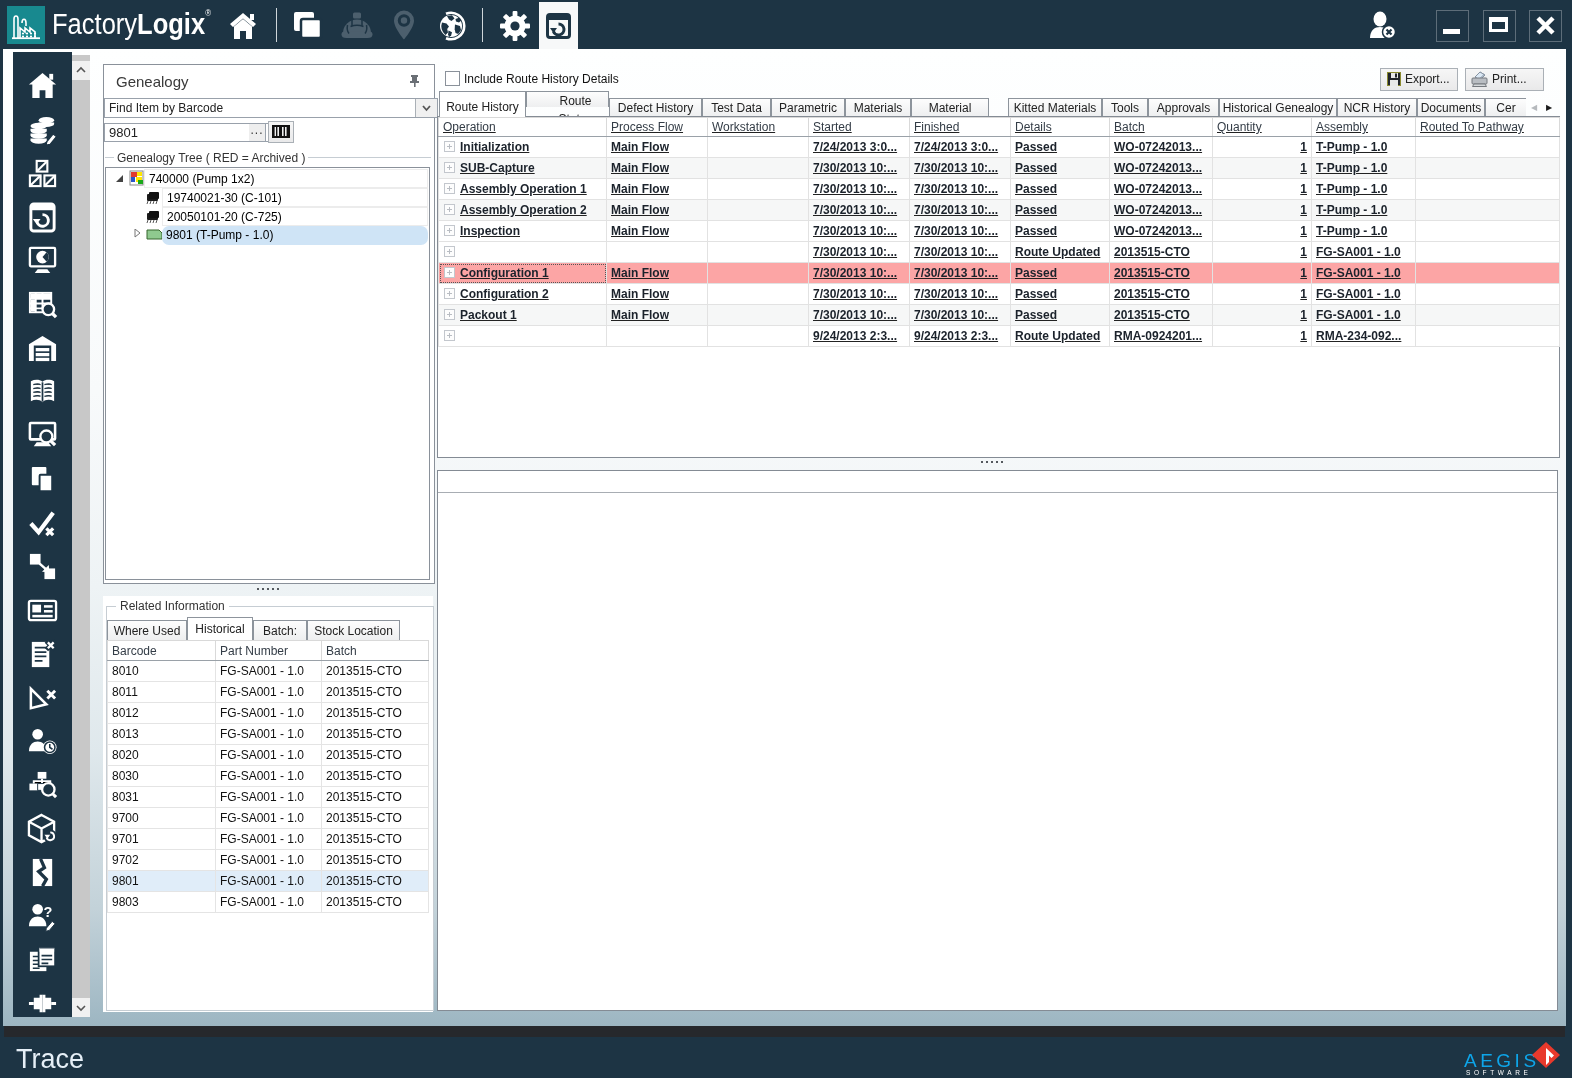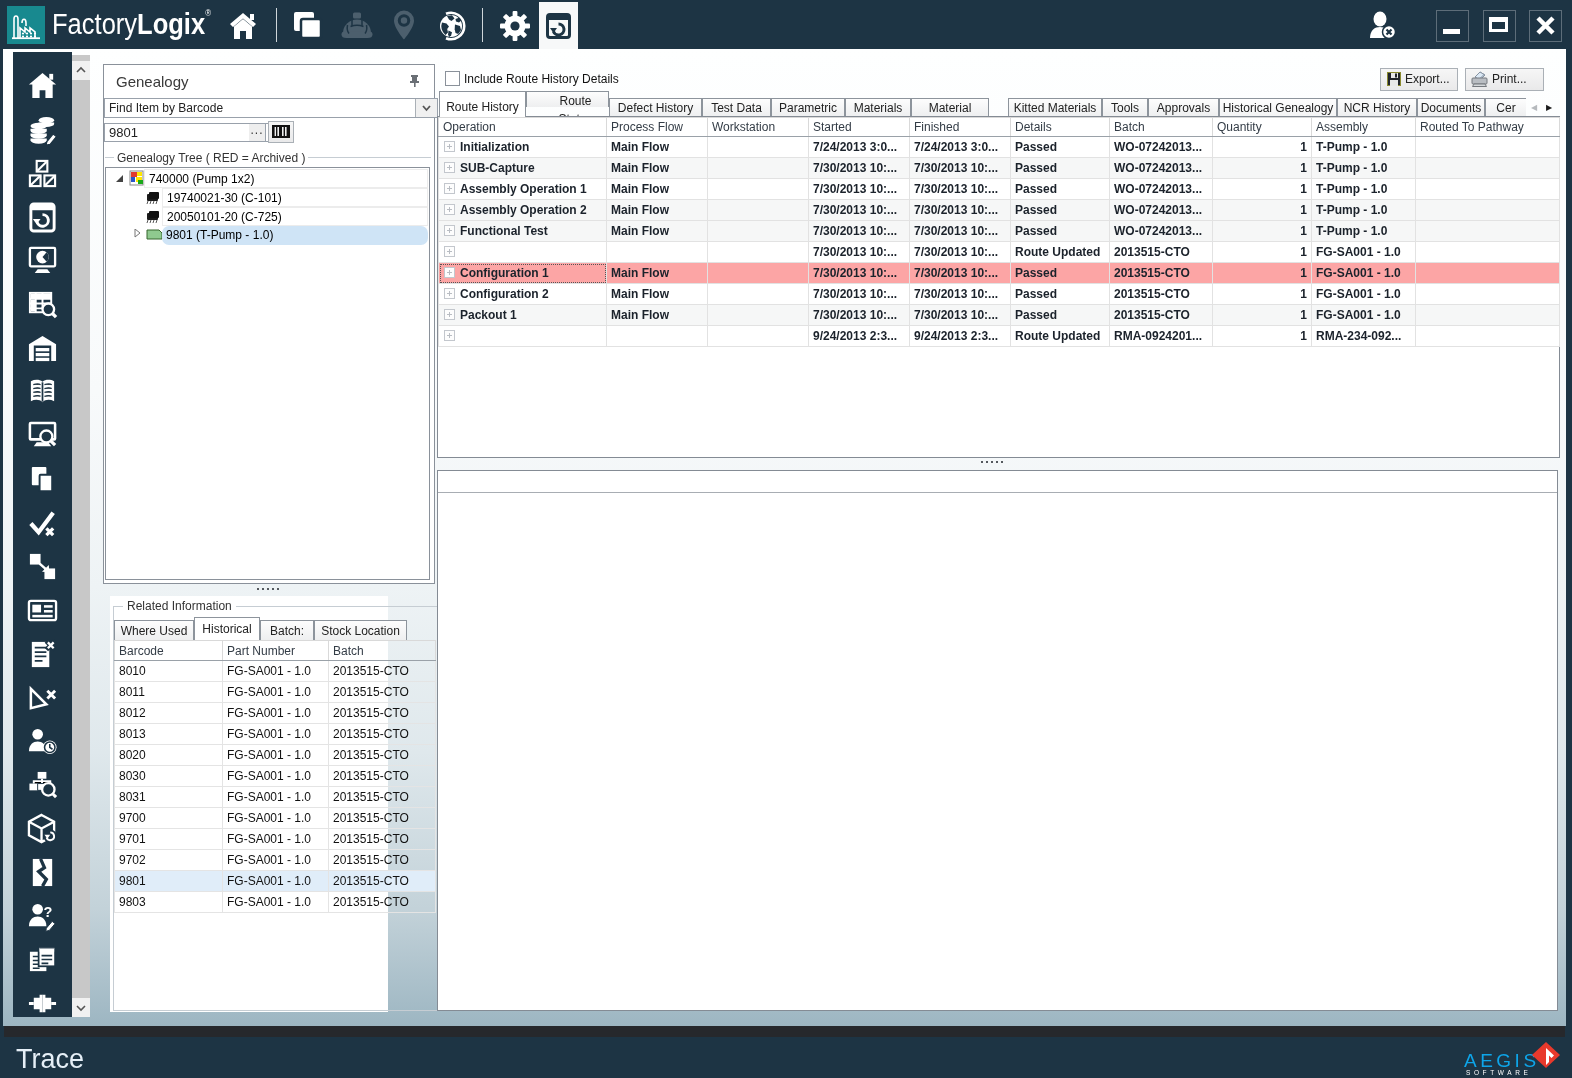--- a/index.html
+++ b/index.html
@@ -17,21 +17,21 @@
 .tsep{top:8px;width:1px;height:34px;background:#cfd6da;}
 .titlebtn{top:10px;width:31px;height:30px;border:1px solid #5d6d79;}
 
 #sidebar{left:13px;top:52px;width:59px;height:965px;background:#1d3444;}
 #sidescroll{left:72px;top:55px;width:18px;height:962px;background:#c8c8c8;}
 .scrbtn{left:0px;width:18px;height:19px;background:#f1f1f1;color:#555;font-size:11px;
   text-align:center;line-height:19px;}
 .sicon{position:absolute;left:14px;width:31px;height:31px;}
 
 #gpanel{left:103px;top:64px;width:330px;height:518px;background:#fff;border:1px solid #8a919a;}
-#rpanel{left:110px;top:596px;width:278px;height:416px;background:#fff;}
+#rpanel{left:103px;top:596px;width:330px;height:416px;background:#fff;}
 .fieldset{border:1px solid #c6cdd3;}
 
 .combo,.tinput{background:#fff;border:1px solid #99a1ab;}
 .greybtn{background:linear-gradient(#f6f6f6,#e9e9ea);border:1px solid #aab0b6;}
 
 table{border-collapse:collapse;table-layout:fixed;}
 td,th{overflow:hidden;white-space:nowrap;padding:0 0 0 4px;font-weight:normal;text-align:left;}
 
 #maingrid{left:437px;top:116px;width:1121px;height:340px;background:#fff;border:1px solid #848b94;}
 #mtab td{height:20px;border:1px solid #e2e2e2;font-weight:bold;color:#1b222b;font-size:12px;}
@@ -512,21 +512,21 @@
 <div class="tab" style="left:1102px;top:98px;width:46px;height:18px;line-height:18px;">Tools</div>
 <div class="tab" style="left:1148px;top:98px;width:71px;height:18px;line-height:18px;">Approvals</div>
 <div class="tab" style="left:1219px;top:98px;width:118px;height:28px;line-height:18px;">Historical Genealogy</div>
 <div class="tab" style="left:1337px;top:98px;width:80px;height:18px;line-height:18px;">NCR History</div>
 <div class="tab" style="left:1417px;top:98px;width:68px;height:18px;line-height:18px;">Documents</div>
 <div class="tab" style="left:1485px;top:98px;width:41px;height:18px;line-height:18px;border-right:none;">Cer</div>
 <div class="abs" style="left:1531px;top:103px;font-size:8px;color:#b5b9bd;">◀</div>
 <div class="abs" style="left:1546px;top:103px;font-size:8px;color:#1a1a1a;">▶</div>
 </div>
   <div class="abs" id="maingrid">
-    <table id="mtab" style="width:1121px;">
+    <table id="mtab" style="width:1121px;text-decoration:underline;">
 <colgroup>
           <col style="width:168px">
           <col style="width:101px">
           <col style="width:101px">
           <col style="width:101px">
           <col style="width:101px">
           <col style="width:99px">
           <col style="width:103px">
           <col style="width:99px">
           <col style="width:104px">
@@ -586,22 +586,22 @@
             <td>Main Flow</td>
             <td></td>
             <td>7/30/2013 10:...</td>
             <td>7/30/2013 10:...</td>
             <td>Passed</td>
             <td>WO-07242013...</td>
             <td style="text-align:right;padding:0 4px 0 0;">1</td>
             <td>T-Pump - 1.0</td>
             <td></td>
           </tr>
-<tr class="alt">
-            <td><span class="plus"></span>Functional Test</td>
+<tr>
+            <td><span class="plus"></span>Inspection</td>
             <td>Main Flow</td>
             <td></td>
             <td>7/30/2013 10:...</td>
             <td>7/30/2013 10:...</td>
             <td>Passed</td>
             <td>WO-07242013...</td>
             <td style="text-align:right;padding:0 4px 0 0;">1</td>
             <td>T-Pump - 1.0</td>
             <td></td>
           </tr>

